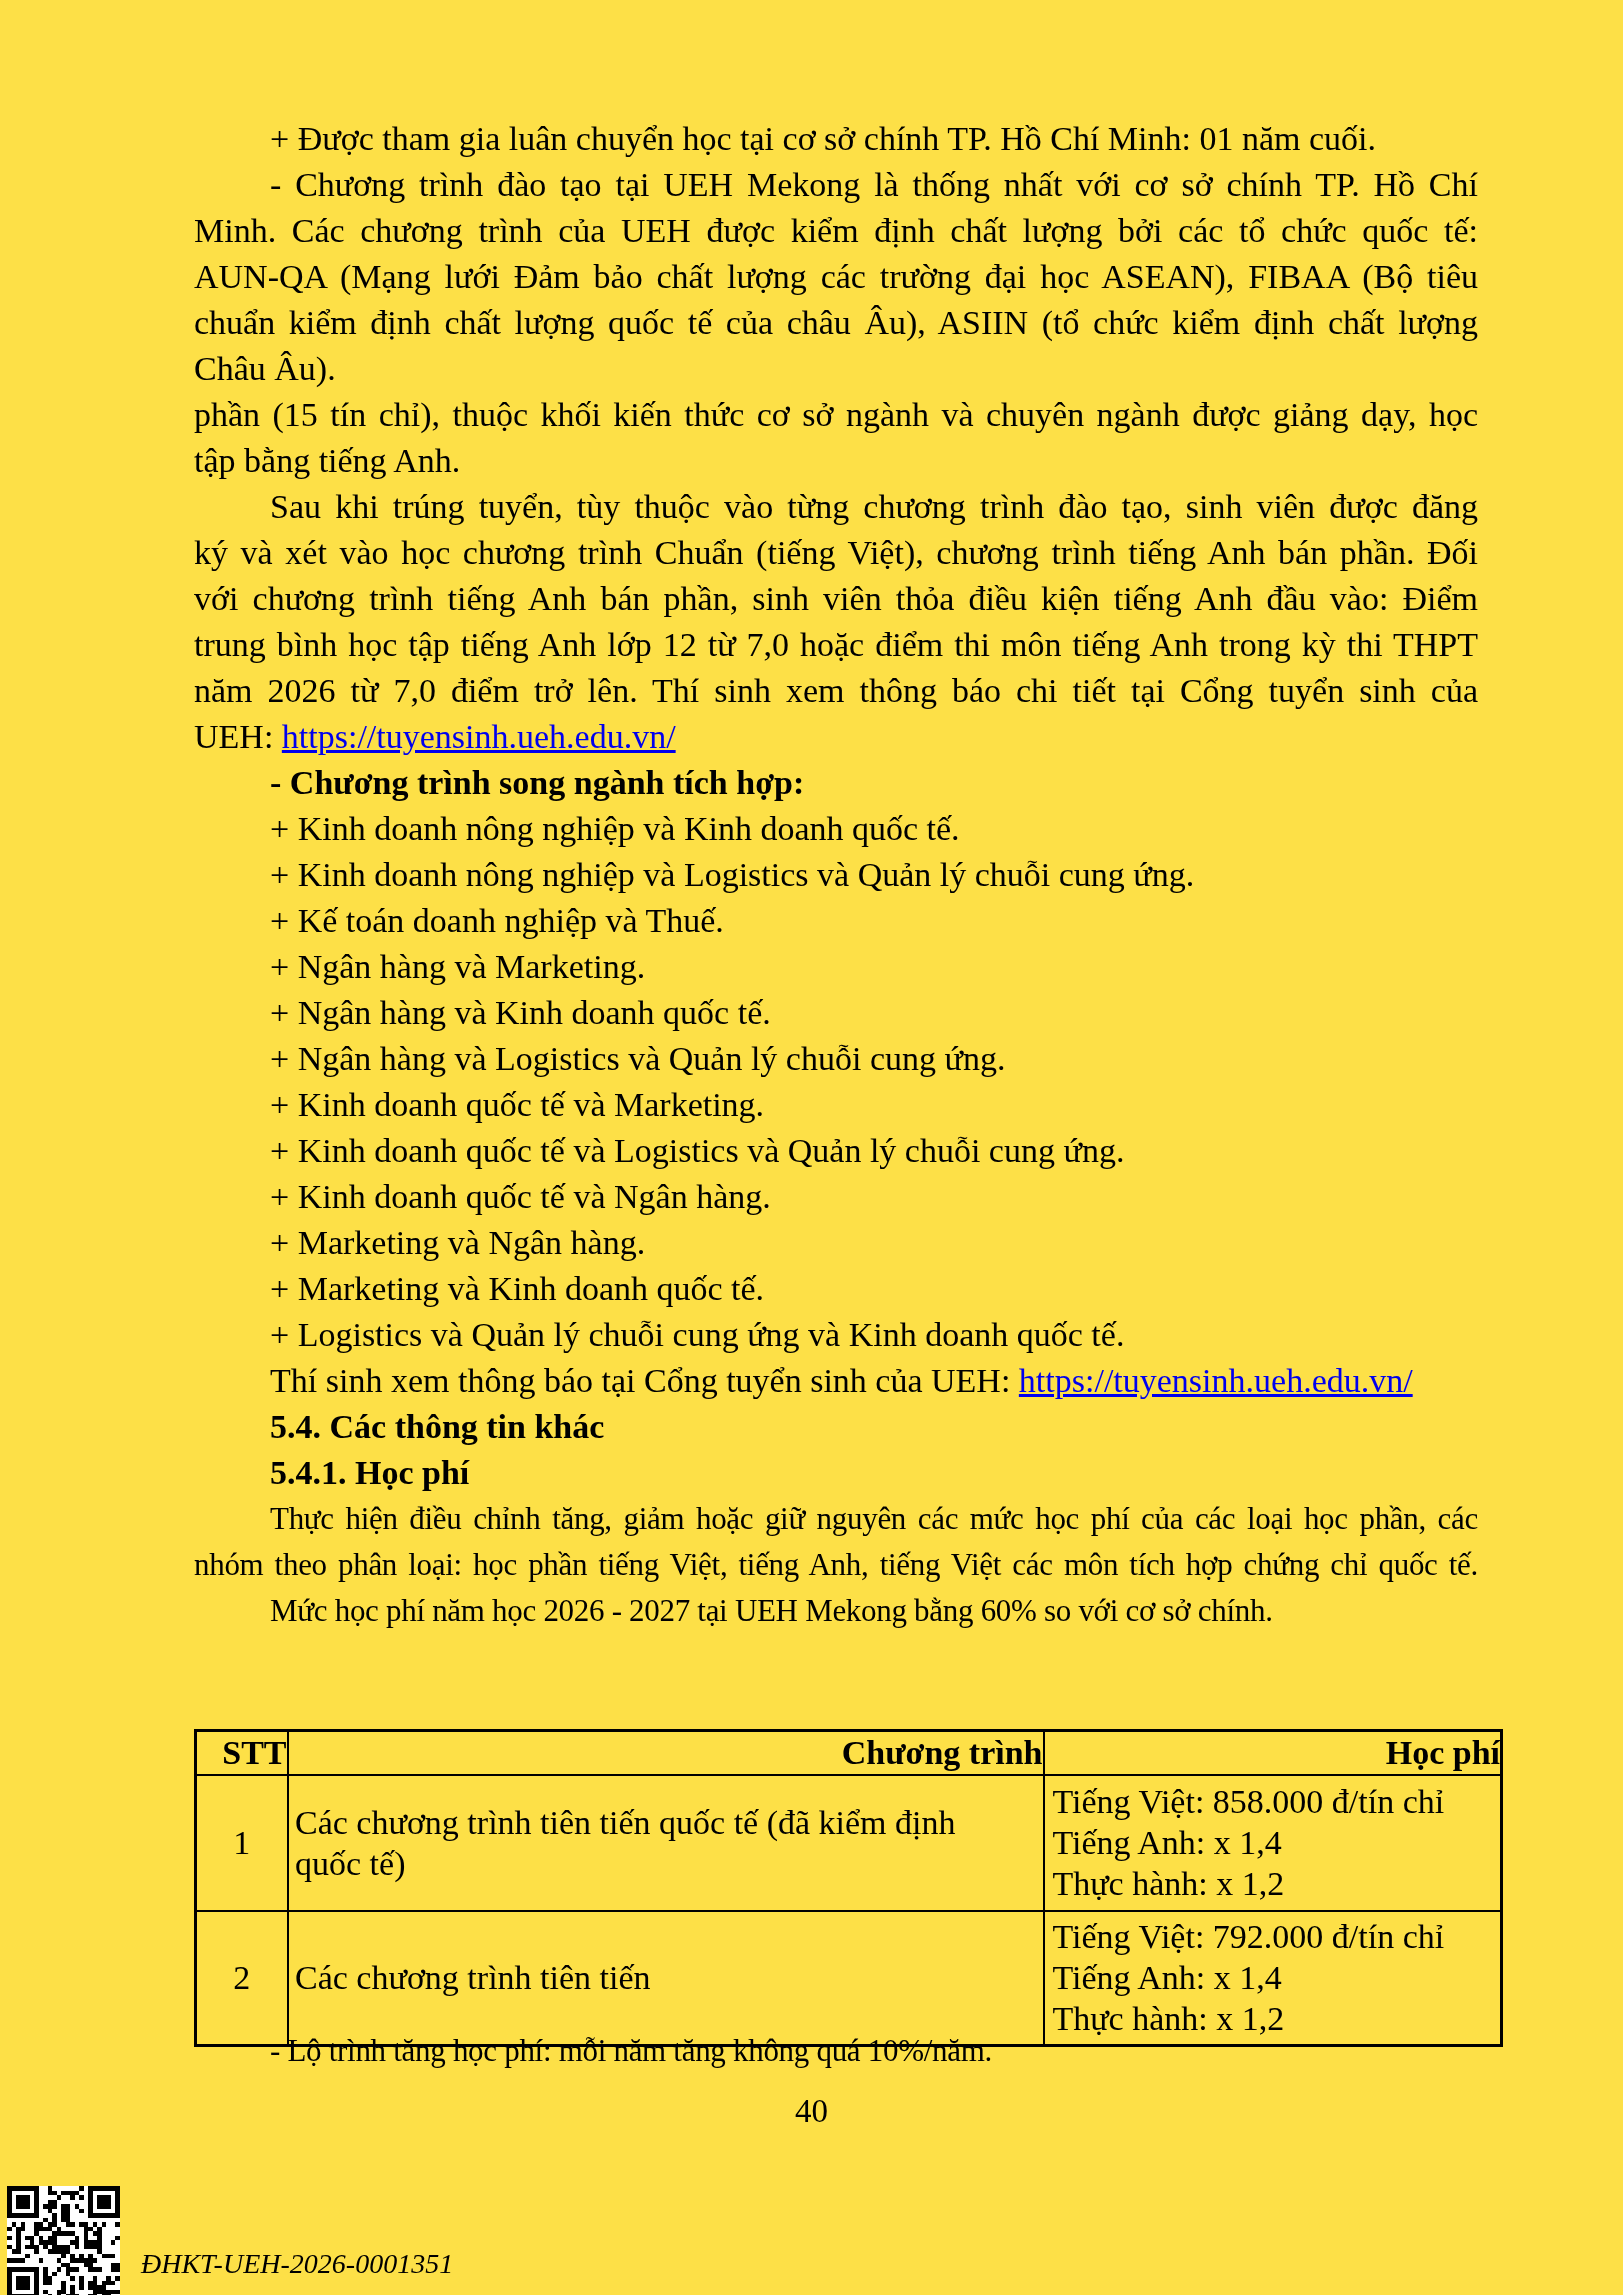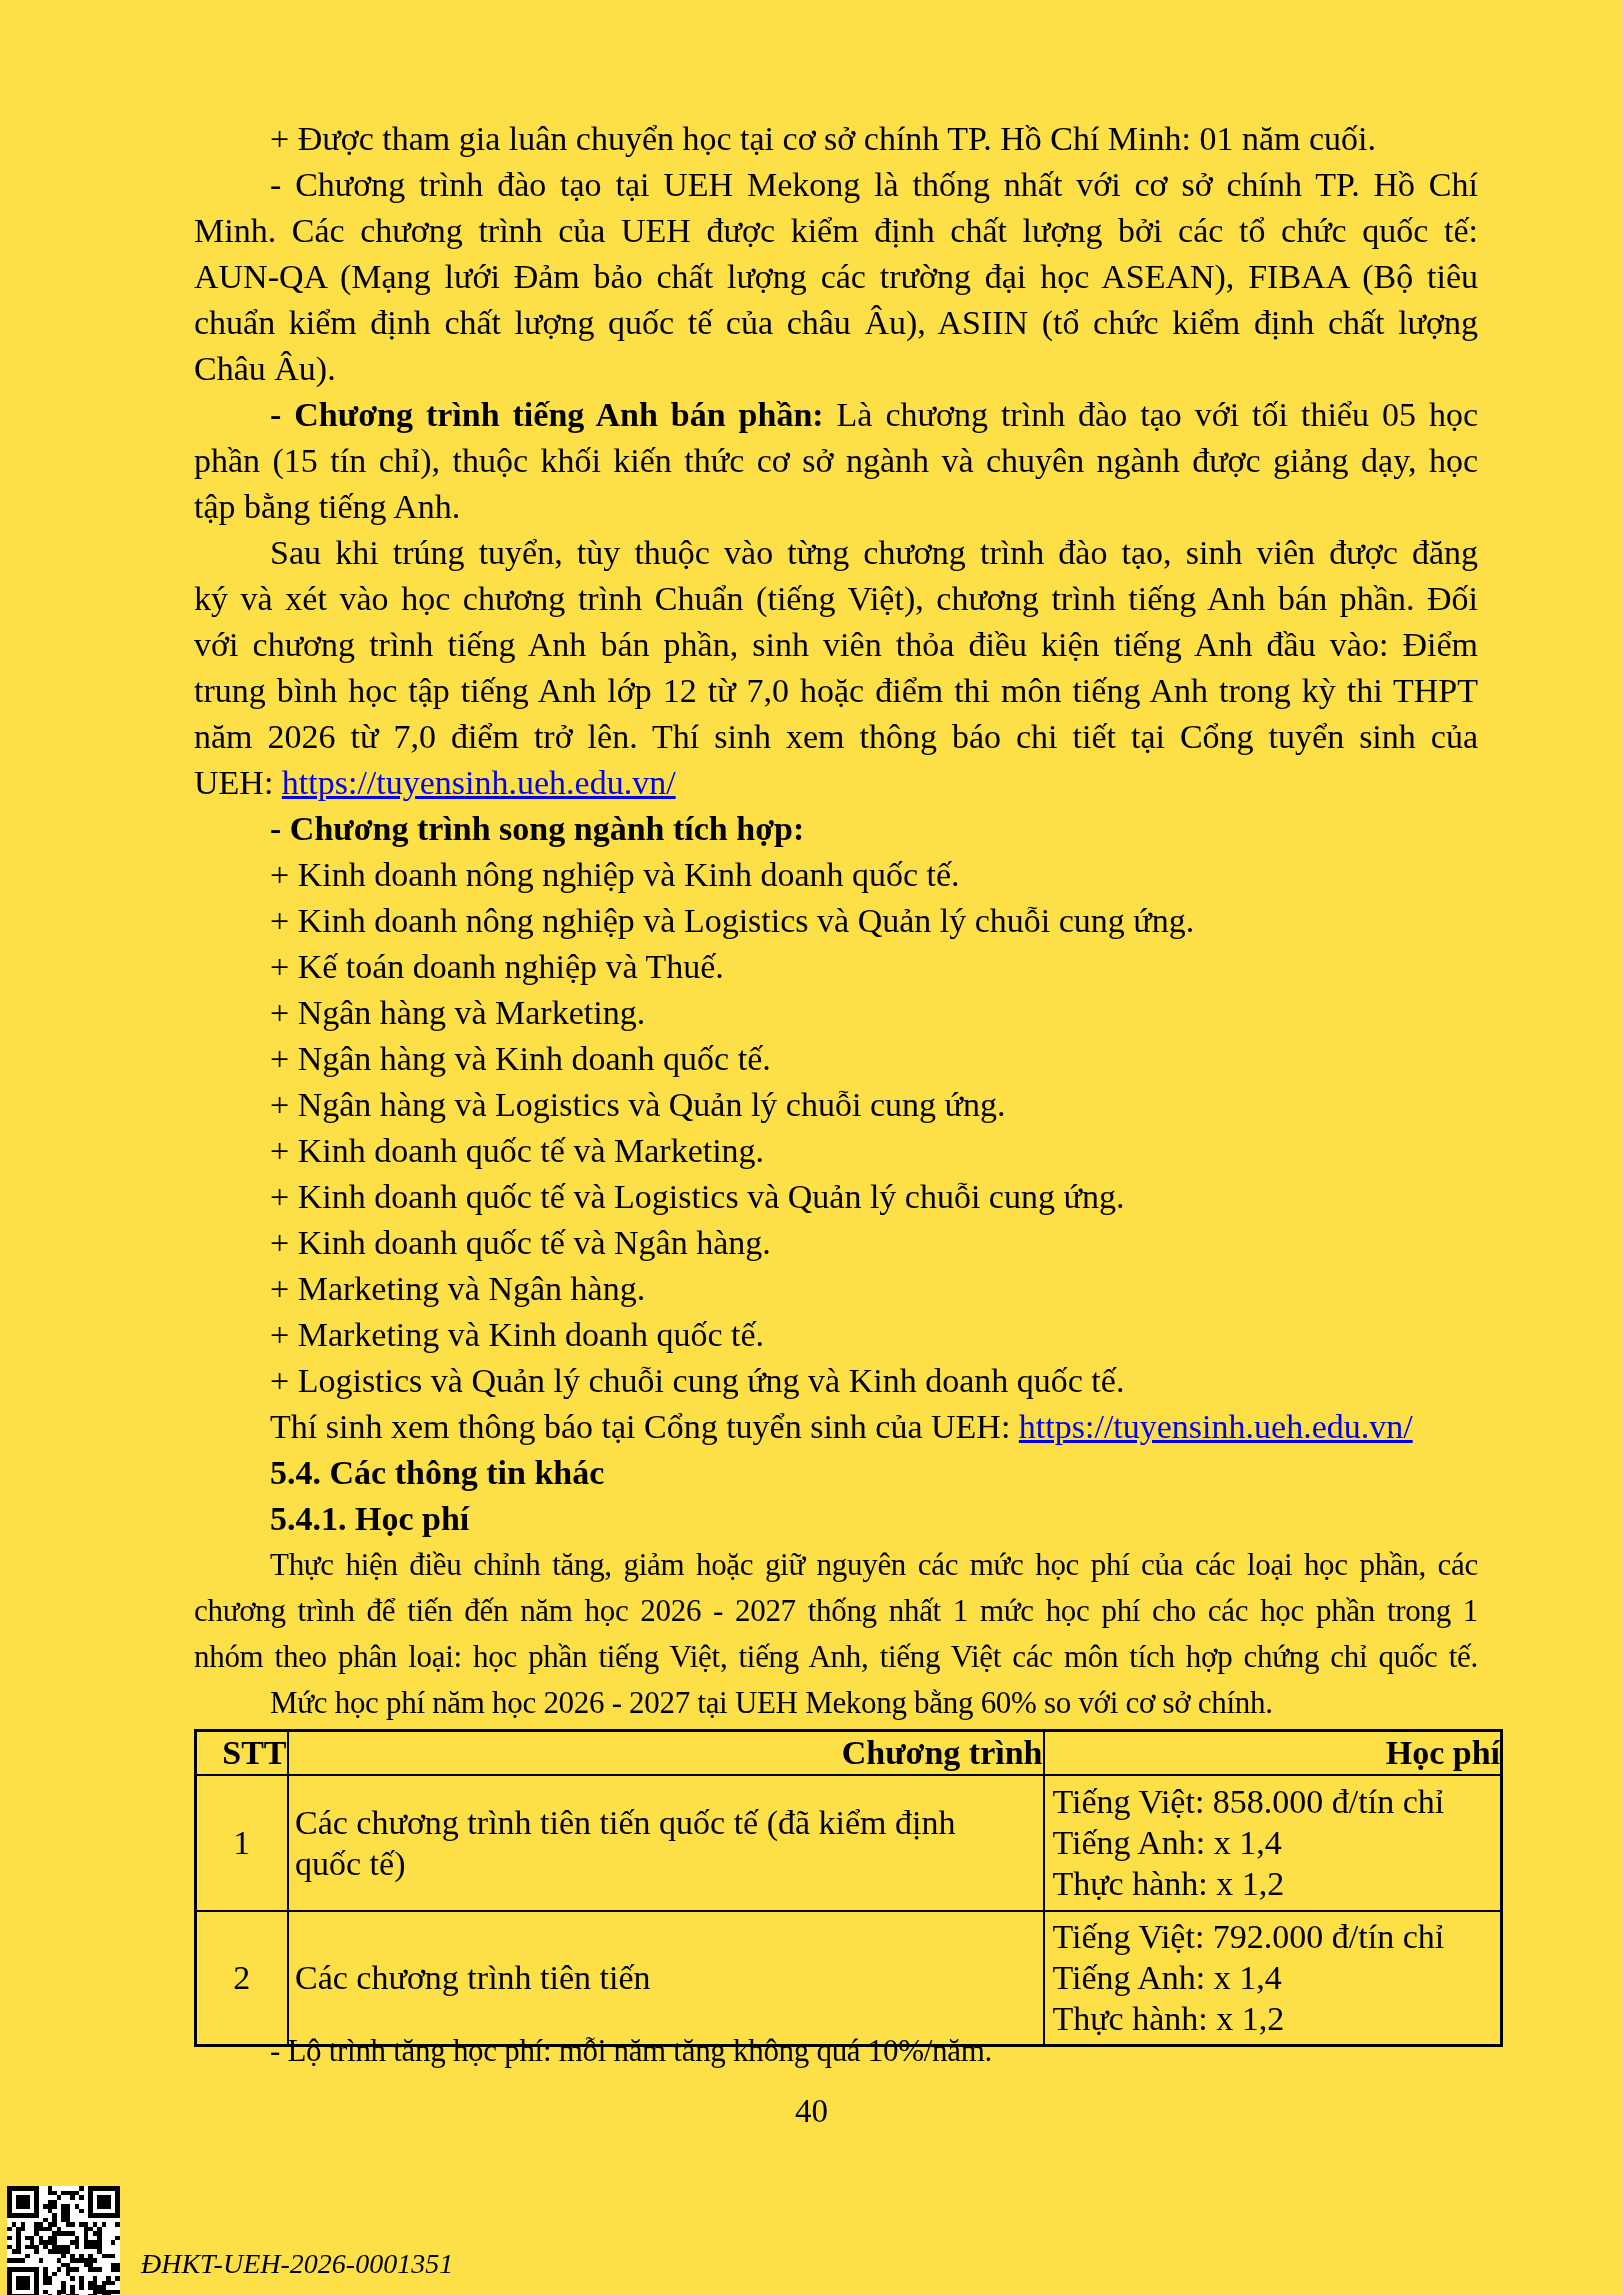--- a/index.html
+++ b/index.html
@@ -92,21 +92,20 @@
 
 <div class="page">
 
   <div class="doc-body">
       <div class="line left indent"><span>+ Được tham gia luân chuyển học tại cơ sở chính TP. Hồ Chí Minh: 01 năm cuối.</span></div>
       <div class="line justify indent"><span>- Chương trình đào tạo tại UEH Mekong là thống nhất với cơ sở chính TP. Hồ Chí</span></div>
       <div class="line justify"><span>Minh. Các chương trình của UEH được kiểm định chất lượng bởi các tổ chức quốc tế:</span></div>
       <div class="line justify"><span>AUN-QA (Mạng lưới Đảm bảo chất lượng các trường đại học ASEAN), FIBAA (Bộ tiêu</span></div>
       <div class="line justify"><span>chuẩn kiểm định chất lượng quốc tế của châu Âu), ASIIN (tổ chức kiểm định chất lượng</span></div>
       <div class="line left"><span>Châu Âu).</span></div>
-      <div class="line justify indent"><span class="b">- Chương trình tiếng Anh bán phần:</span><span> Là chương trình đào tạo với tối thiểu 05 học</span></div>
       <div class="line justify"><span>phần (15 tín chỉ), thuộc khối kiến thức cơ sở ngành và chuyên ngành được giảng dạy, học</span></div>
       <div class="line left"><span>tập bằng tiếng Anh.</span></div>
       <div class="line justify indent"><span>Sau khi trúng tuyển, tùy thuộc vào từng chương trình đào tạo, sinh viên được đăng</span></div>
       <div class="line justify"><span>ký và xét vào học chương trình Chuẩn (tiếng Việt), chương trình tiếng Anh bán phần. Đối</span></div>
       <div class="line justify"><span>với chương trình tiếng Anh bán phần, sinh viên thỏa điều kiện tiếng Anh đầu vào: Điểm</span></div>
       <div class="line justify"><span>trung bình học tập tiếng Anh lớp 12 từ 7,0 hoặc điểm thi môn tiếng Anh trong kỳ thi THPT</span></div>
       <div class="line justify"><span>năm 2026 từ 7,0 điểm trở lên. Thí sinh xem thông báo chi tiết tại Cổng tuyển sinh của</span></div>
       <div class="line left"><span>UEH: </span><a class="doclink" href="#">https://tuyensinh.ueh.edu.vn/</a></div>
       <div class="line left indent"><span class="b">- Chương trình song ngành tích hợp:</span></div>
       <div class="line left indent"><span>+ Kinh doanh nông nghiệp và Kinh doanh quốc tế.</span></div>
@@ -118,21 +117,20 @@
       <div class="line left indent"><span>+ Kinh doanh quốc tế và Marketing.</span></div>
       <div class="line left indent"><span>+ Kinh doanh quốc tế và Logistics và Quản lý chuỗi cung ứng.</span></div>
       <div class="line left indent"><span>+ Kinh doanh quốc tế và Ngân hàng.</span></div>
       <div class="line left indent"><span>+ Marketing và Ngân hàng.</span></div>
       <div class="line left indent"><span>+ Marketing và Kinh doanh quốc tế.</span></div>
       <div class="line left indent"><span>+ Logistics và Quản lý chuỗi cung ứng và Kinh doanh quốc tế.</span></div>
       <div class="line left indent"><span>Thí sinh xem thông báo tại Cổng tuyển sinh của UEH: </span><a class="doclink" href="#">https://tuyensinh.ueh.edu.vn/</a></div>
       <div class="line left indent"><span class="b">5.4. Các thông tin khác</span></div>
       <div class="line left indent"><span class="b">5.4.1. Học phí</span></div>
       <div class="line justify indent cond"><span>Thực hiện điều chỉnh tăng, giảm hoặc giữ nguyên các mức học phí của các loại học phần, các</span></div>
-      <div class="line justify cond"><span>chương trình để tiến đến năm học 2026 - 2027 thống nhất 1 mức học phí cho các học phần trong 1</span></div>
       <div class="line justify cond"><span>nhóm theo phân loại: học phần tiếng Việt, tiếng Anh, tiếng Việt các môn tích hợp chứng chỉ quốc tế.</span></div>
       <div class="line left indent cond"><span>Mức học phí năm học 2026 - 2027 tại UEH Mekong bằng 60% so với cơ sở chính.</span></div>
     </div>
 
   <table class="fee-table">
     <colgroup>
       <col style="width:92px">
       <col style="width:756px">
       <col style="width:458px">
     </colgroup>

